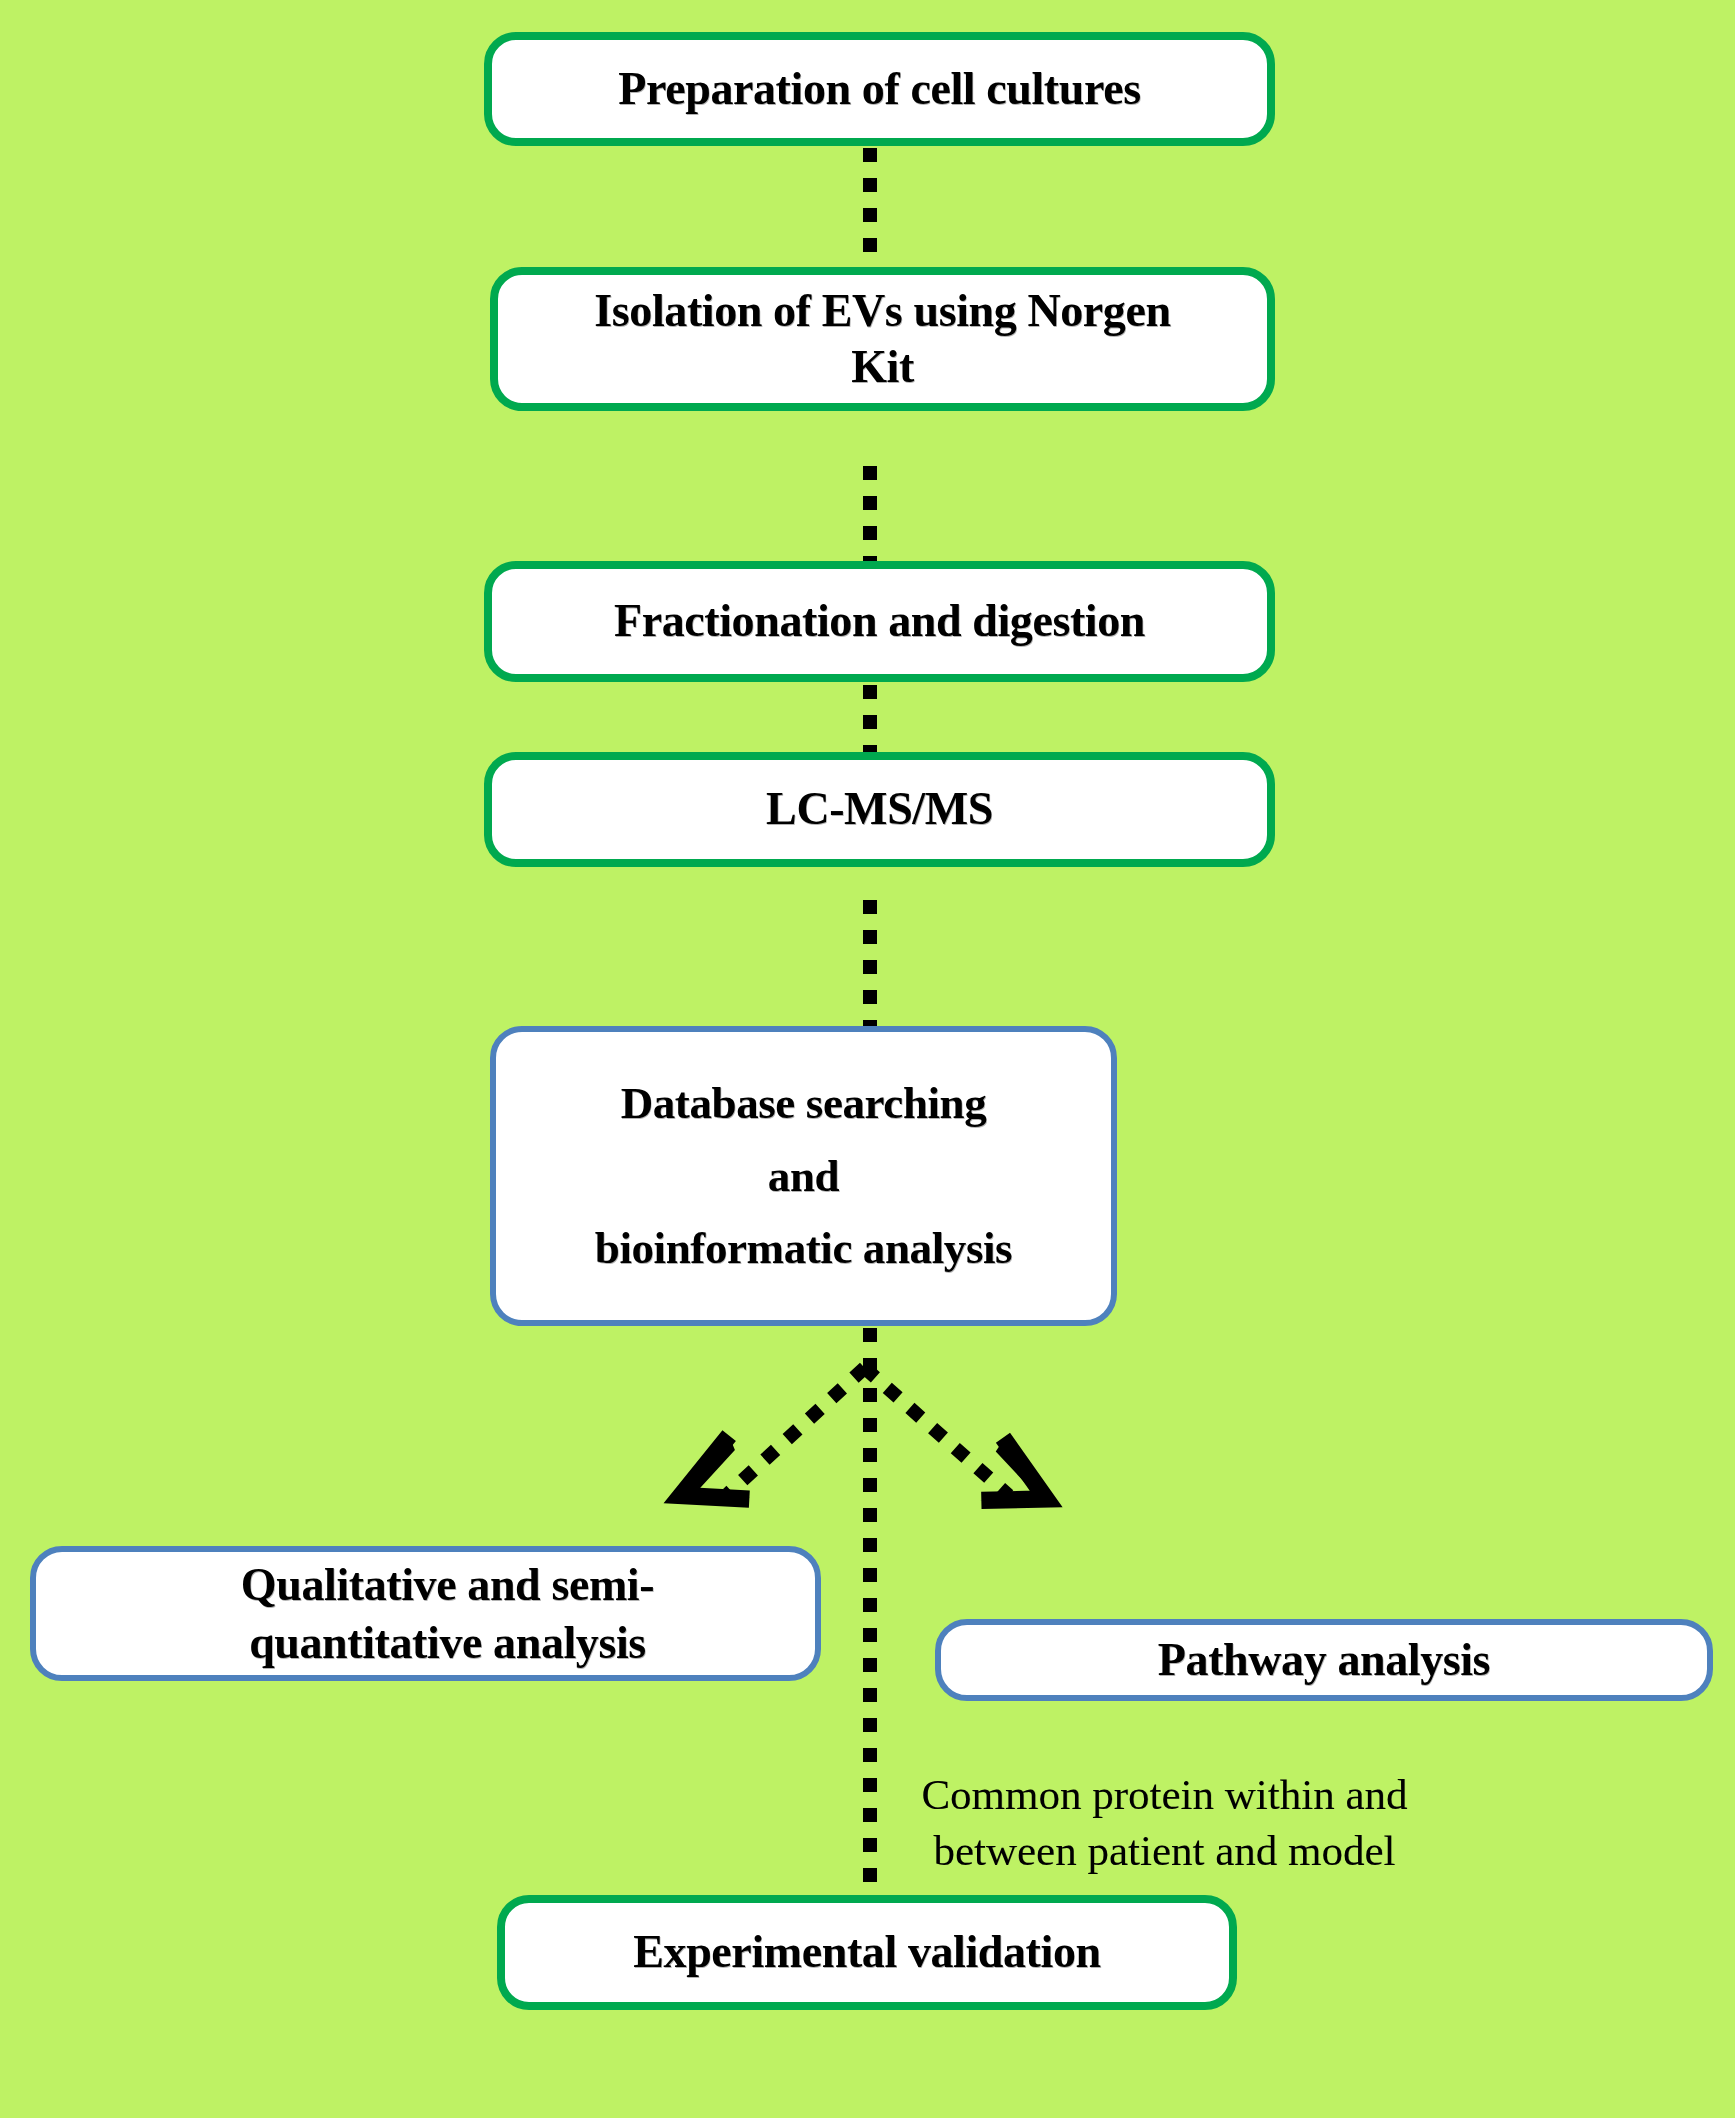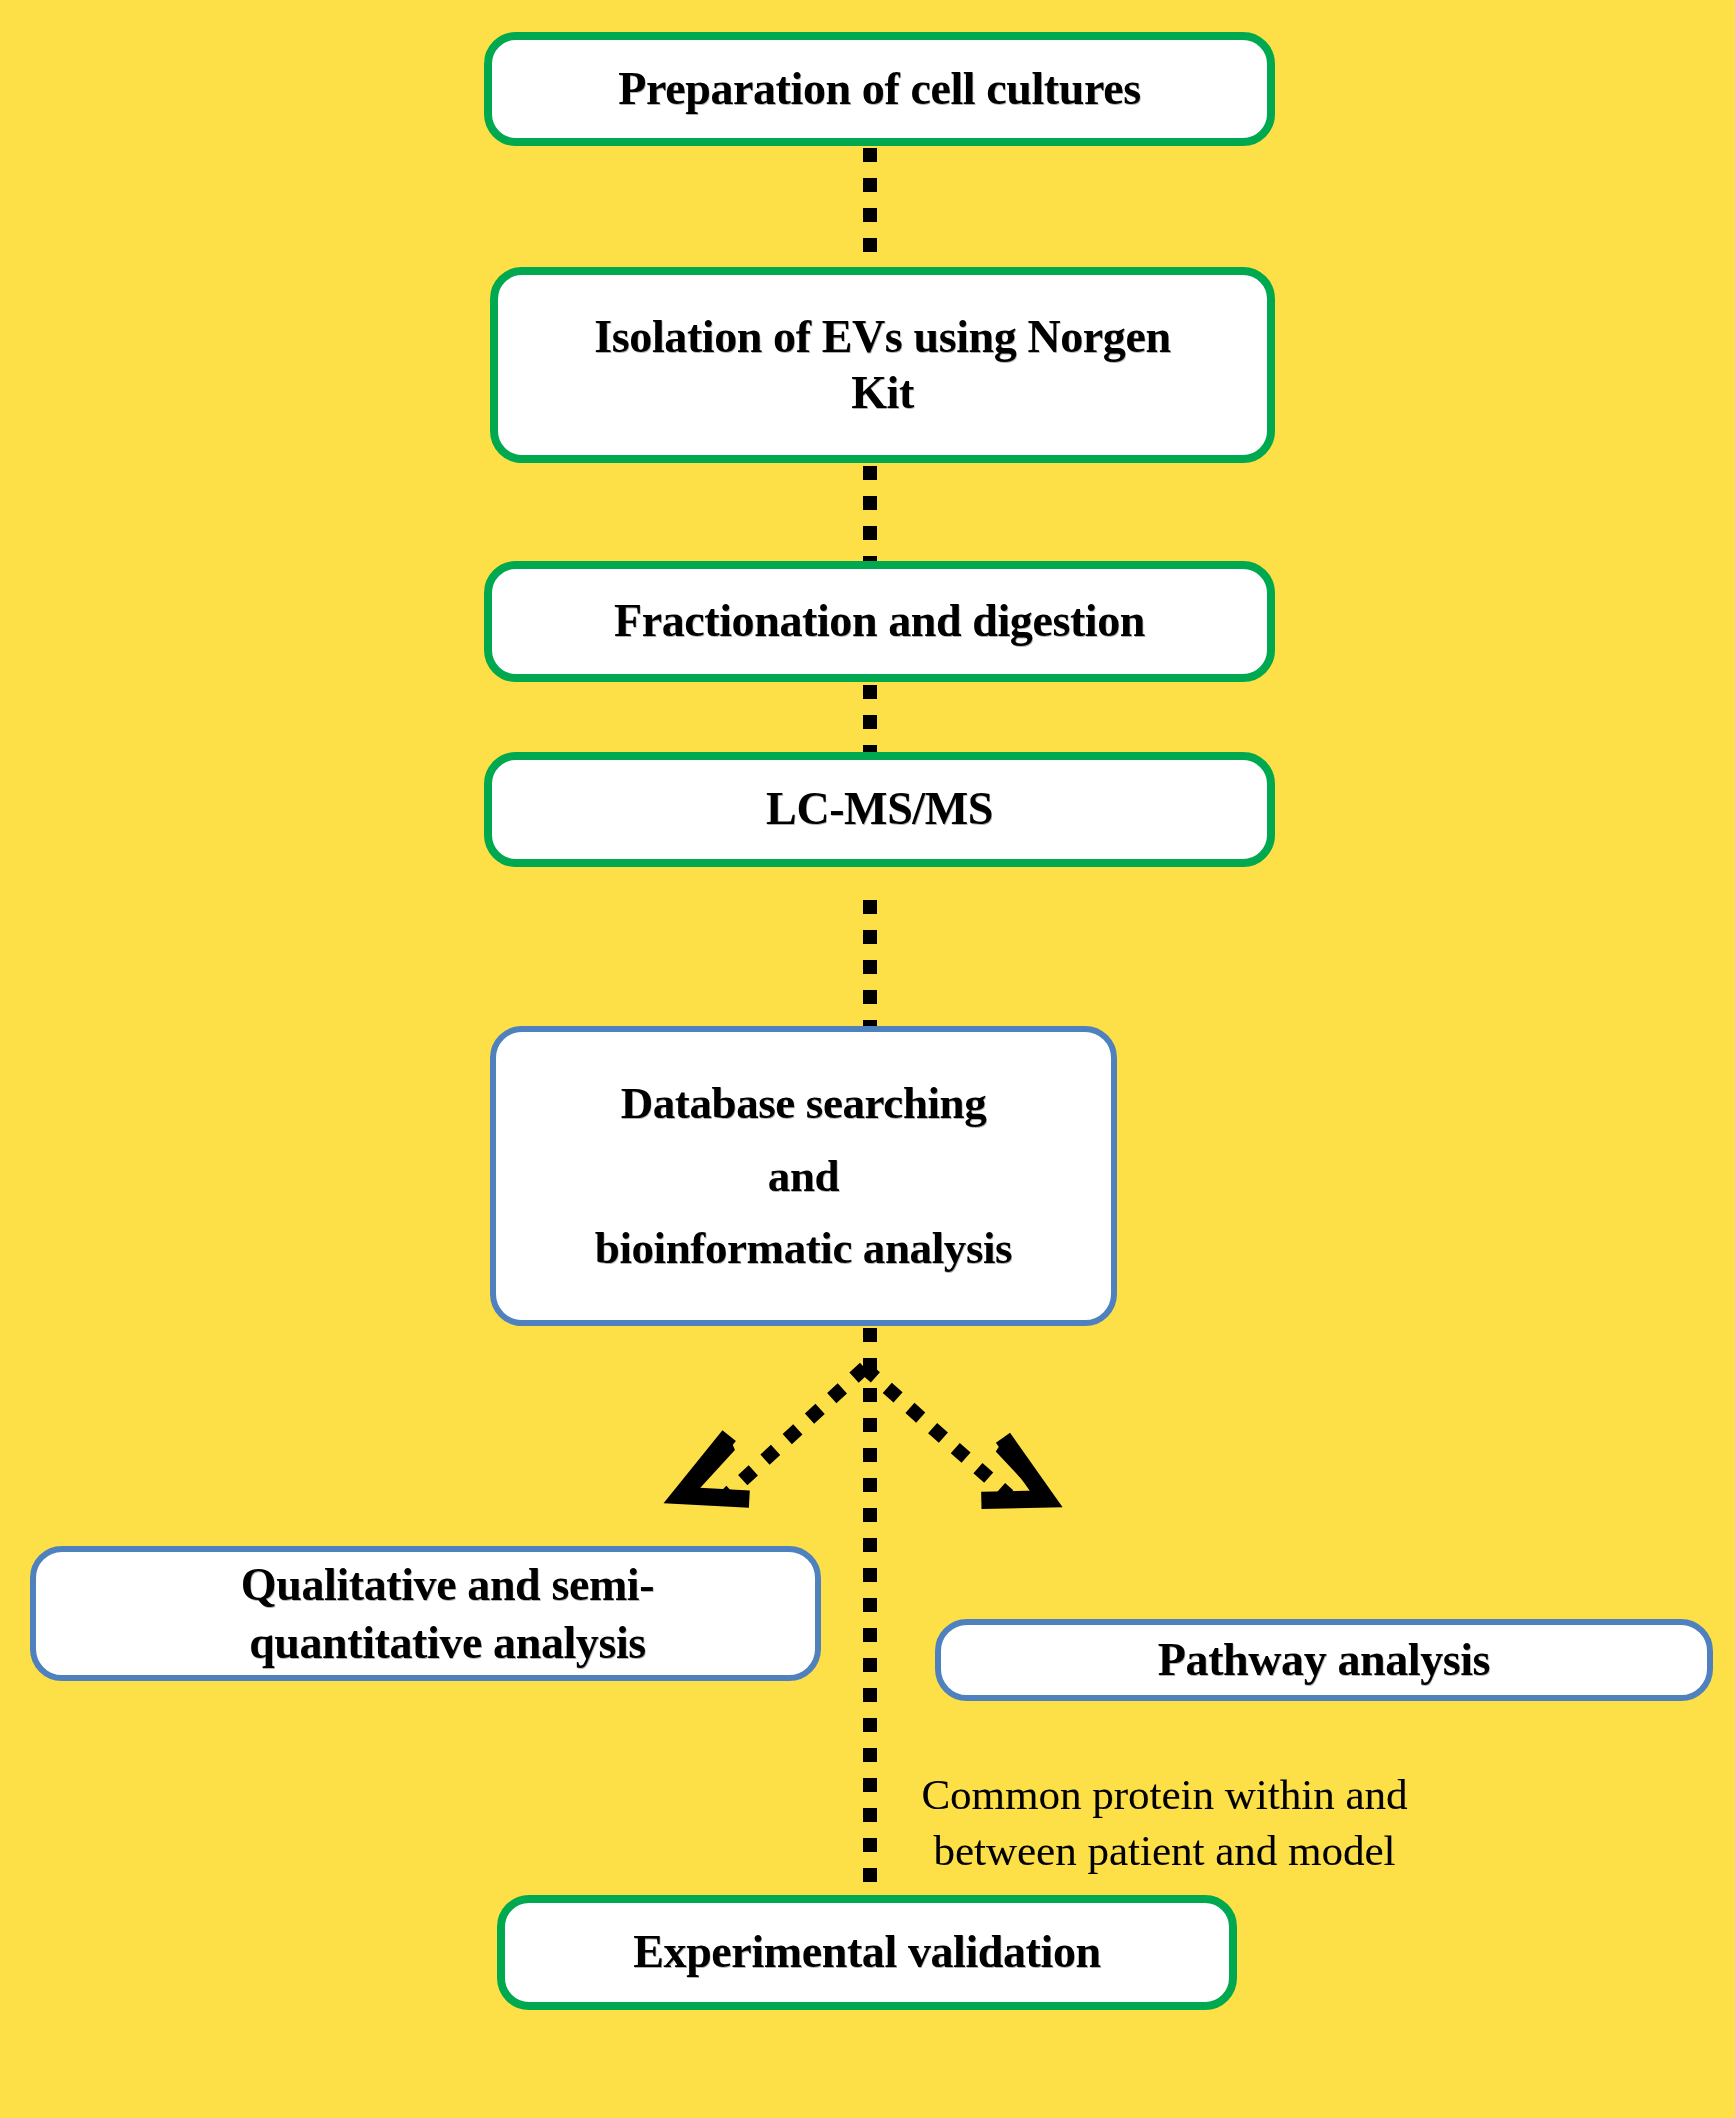--- a/index.html
+++ b/index.html
@@ -5,21 +5,21 @@
 <style>
   html, body {
     margin: 0;
     padding: 0;
     background: #ffffff;
   }
   #canvas {
     position: relative;
     width: 1735px;
     height: 2119px;
-    background: #fde047;
+    background: #bef264;
     font-family: "Liberation Serif", "DejaVu Serif", serif;
     overflow: hidden;
   }
   .node {
     position: absolute;
     box-sizing: border-box;
     background: #ffffff;
     border-radius: 32px;
     display: flex;
     align-items: center;
@@ -35,21 +35,21 @@
     line-height: 1.22;
     letter-spacing: -0.4px;
     padding: 0 17.3px;
     text-shadow: 0.7px 0.7px 0 rgba(0,0,0,0.30);
   }
 
   
   #node-prep        { left: 484px;  top: 32px;   width: 791px; height: 114px; }
   #node-prep .label      { font-size: 46px; }
 
-  #node-isolation   { left: 490px;  top: 267px;  width: 785px; height: 196px; }
+  #node-isolation   { left: 490px;  top: 267px;  width: 785px; height: 144px; }
   #node-isolation .label { font-size: 46px; max-width: 605px; }
 
   #node-fraction    { left: 484px;  top: 561px;  width: 791px; height: 121px; }
   #node-fraction .label  { font-size: 46px; }
 
   #node-lcmsms      { left: 484px;  top: 752px; width: 791px; height: 115px; }
   #node-lcmsms .label    { font-size: 46px; }
 
   #node-database    { left: 490px;  top: 1026px; width: 627px; height: 300px; }
   #node-database .label  { font-size: 45px; line-height: 1.62; }

